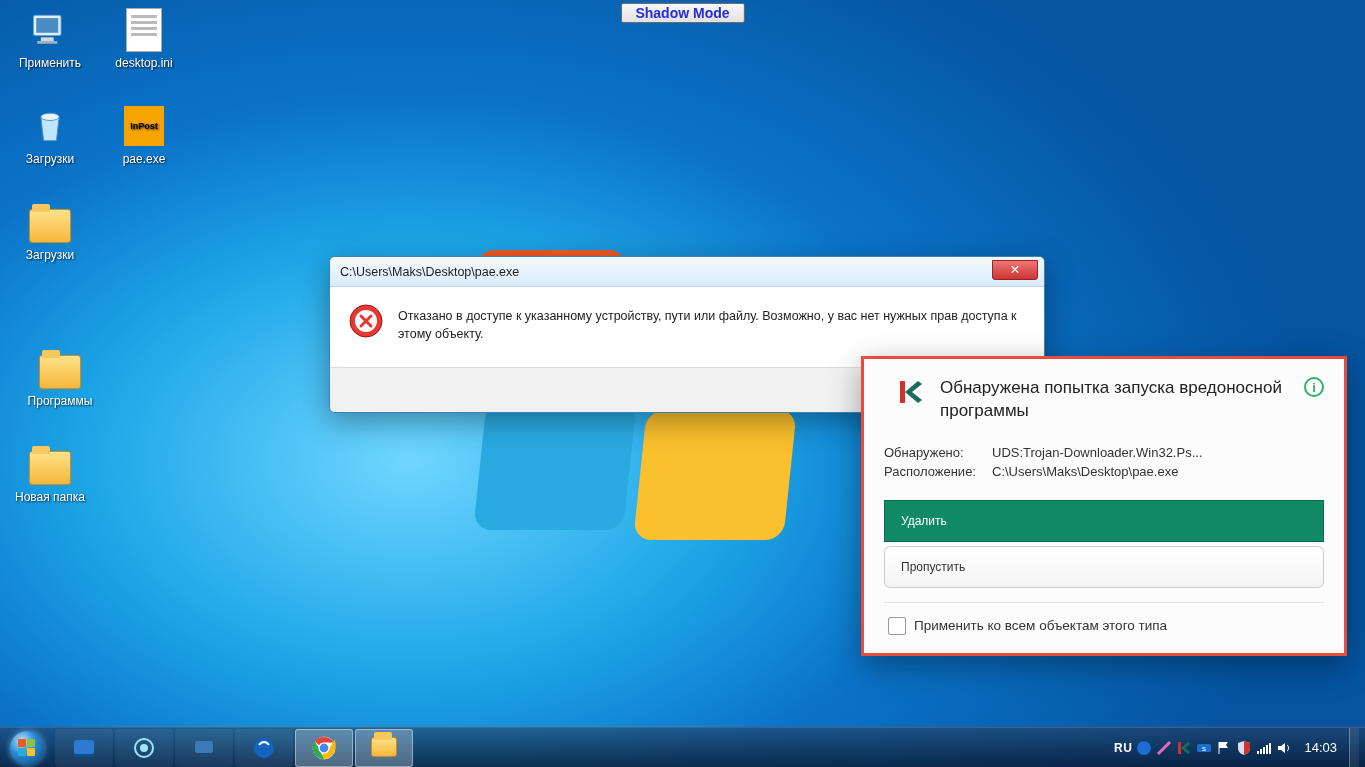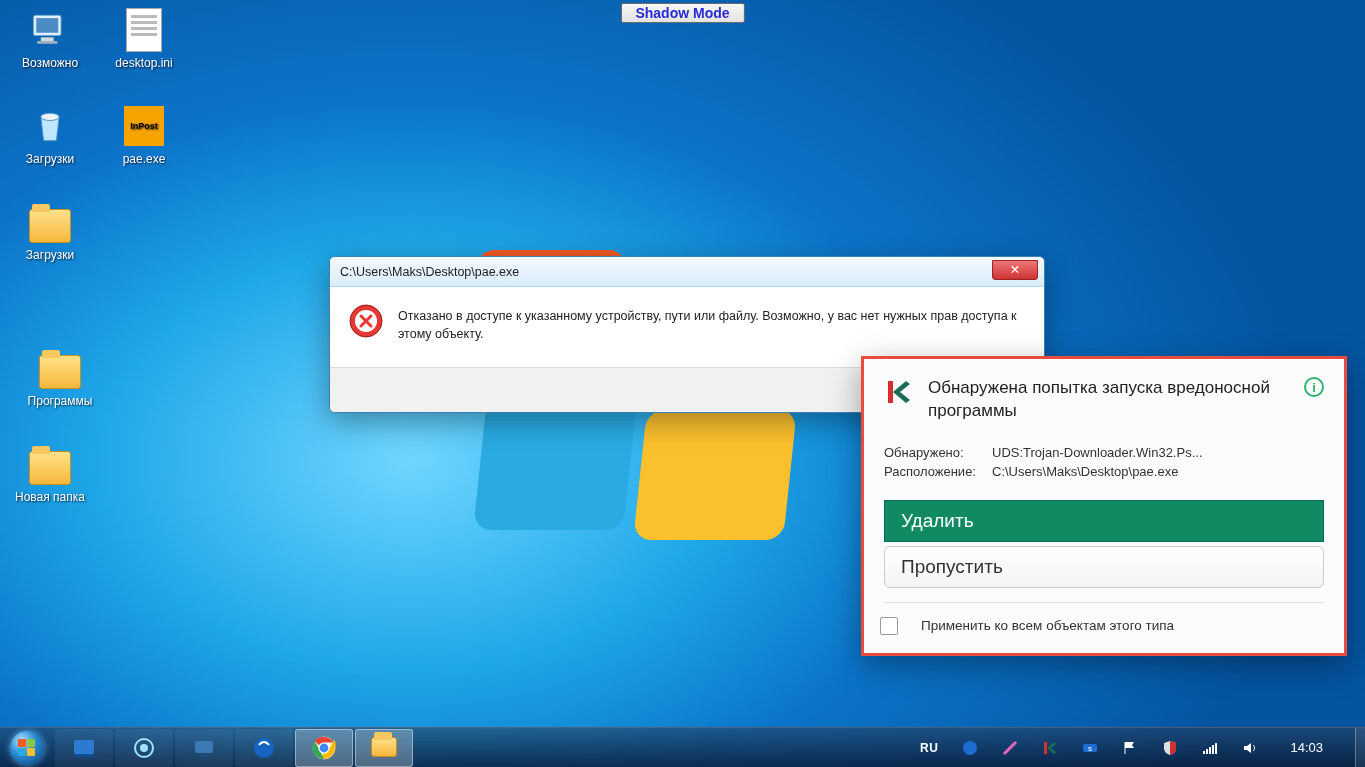--- a/index.html
+++ b/index.html
@@ -59,34 +59,34 @@
   .err-icon { width:36px; height:36px; flex:none;}
   .err-text { font-size:12.5px; color:#222; line-height:1.45; padding-top:4px;}
   .err-foot { height:45px; background:#f1f1f1; border-top:1px solid #ddd;}
 
   
   .kas {
     position:absolute; right:18px; top:356px; width:486px;
     background:#fcfcfc; border:3px solid #e74c3c; box-shadow:0 10px 30px rgba(0,0,0,.35);
     padding:0;
   }
-  .kas-head { display:flex; gap:14px; padding:18px 20px 14px;}
+  .kas-head { display:flex; gap:14px; padding:18px 20px 14px;margin-left:12px;}
   .kas-logo { width:30px; height:30px; flex:none;}
   .kas-title { flex:1; font-size:17px; color:#222; line-height:1.35;}
   .kas-info { width:20px; height:20px; border:2px solid #2eb36a; color:#2eb36a; border-radius:50%;
               display:flex; align-items:center; justify-content:center; font-weight:bold; font-size:13px;}
   .kas-meta { padding:6px 20px 14px; font-size:13px; color:#333;}
   .kas-meta-row { display:flex; gap:6px; line-height:1.5;}
   .kas-meta-row .lbl { min-width:102px;}
   .kas-btn { margin:4px 20px; height:42px; display:flex; align-items:center; padding:0 16px;
-             font-size:19px; cursor:pointer; border:1px solid #ccc;}
+             font-size:12px; cursor:pointer; border:1px solid #ccc;}
   .kas-btn.primary { background:#0f8a63; color:#fff; border-color:#0a6b4c;}
   .kas-btn.secondary { background:linear-gradient(#fff,#f4f4f4); color:#333;border-radius:6px;}
   .kas-sep { margin:14px 20px 0; border-top:1px solid #e3e3e3;}
-  .kas-check { display:flex; align-items:center; gap:23px; padding:14px 16px 18px; font-size:13.5px; color:#333;}
+  .kas-check { display:flex; align-items:center; gap:8px; padding:14px 24px 18px; font-size:13.5px; color:#333;}
   .kas-check .box { width:18px; height:18px; border:1.5px solid #999; border-radius:2px; background:#fff;}
 
   
   .taskbar {
     position:absolute; left:0; right:0; bottom:0; height:40px;
     background:linear-gradient(rgba(40,60,90,.55),rgba(10,20,40,.75));
     display:flex; align-items:center;
     border-top:1px solid rgba(255,255,255,.25);
   }
   .start-btn { width:54px; height:40px; display:flex; align-items:center; justify-content:center; cursor:pointer;}
@@ -95,21 +95,21 @@
          display:flex; align-items:center; justify-content:center; box-shadow:0 0 6px rgba(120,200,255,.7);}
   .orb-flag { width:18px; height:18px; position:relative;}
   .orb-flag span{position:absolute;width:8px;height:8px;border-radius:1px;}
   .orb-flag .a{background:#f15a24;left:0;top:0;} .orb-flag .b{background:#8cc63f;left:9px;top:0;}
   .orb-flag .c{background:#29abe2;left:0;top:9px;} .orb-flag .d{background:#fbc02d;left:9px;top:9px;}
   .tbtn { width:58px; height:38px; margin:1px 1px; border-radius:3px;
           display:flex; align-items:center; justify-content:center; cursor:pointer;}
   .tbtn.pinned { background:rgba(255,255,255,.06);}
   .tbtn.active { background:rgba(255,255,255,.28); box-shadow:inset 0 0 0 1px rgba(255,255,255,.4);}
   .tbtn svg, .tbtn .ico { width:26px; height:26px;}
-  .tray { margin-left:auto; display:flex; align-items:center; gap:24px; padding-right:0; color:#fff; font-size:12px;}
+  .tray { margin-left:auto; display:flex; align-items:center; gap:4px; padding-right:6px; color:#fff; font-size:12px;}
   .tray .lang { font-weight:600; letter-spacing:.5px;}
   .tray-ico { width:16px; height:16px; display:flex; align-items:center; justify-content:center;}
   .tray-ico svg{width:16px;height:16px;}
   .clock { font-size:13px; padding:0 8px;}
   .showdesk { width:10px; height:40px; border-left:1px solid rgba(255,255,255,.3); background:rgba(255,255,255,.08);}
 </style>
 </head>
 <body>
 
 <div class="winlogo">
@@ -124,21 +124,21 @@
 <div class="desktop-icons">
   <div class="dicon" style="left:6px; top:6px;">
     <div class="glyph pc-glyph">
       <svg viewBox="0 0 48 48">
           <rect x="6" y="8" width="30" height="22" rx="2" fill="#dfeffc" stroke="#6fa3c7"></rect>
           <rect x="9" y="11" width="24" height="16" fill="#4b8cc4"></rect>
           <rect x="14" y="32" width="14" height="4" fill="#cfd8dc"></rect>
           <rect x="10" y="36" width="22" height="3" fill="#9fb3bf"></rect>
         </svg>
     </div>
-    <div>Возможно</div>
+    <div>Применить</div>
   </div>
   <div class="dicon" style="left:100px; top:6px;">
     <div class="glyph">
         <div class="ini-glyph"></div>
       </div>
     <div>desktop.ini</div>
   </div>
   <div class="dicon" style="left:6px; top:102px;">
     <div class="glyph bin-glyph">
       <svg viewBox="0 0 48 48">

